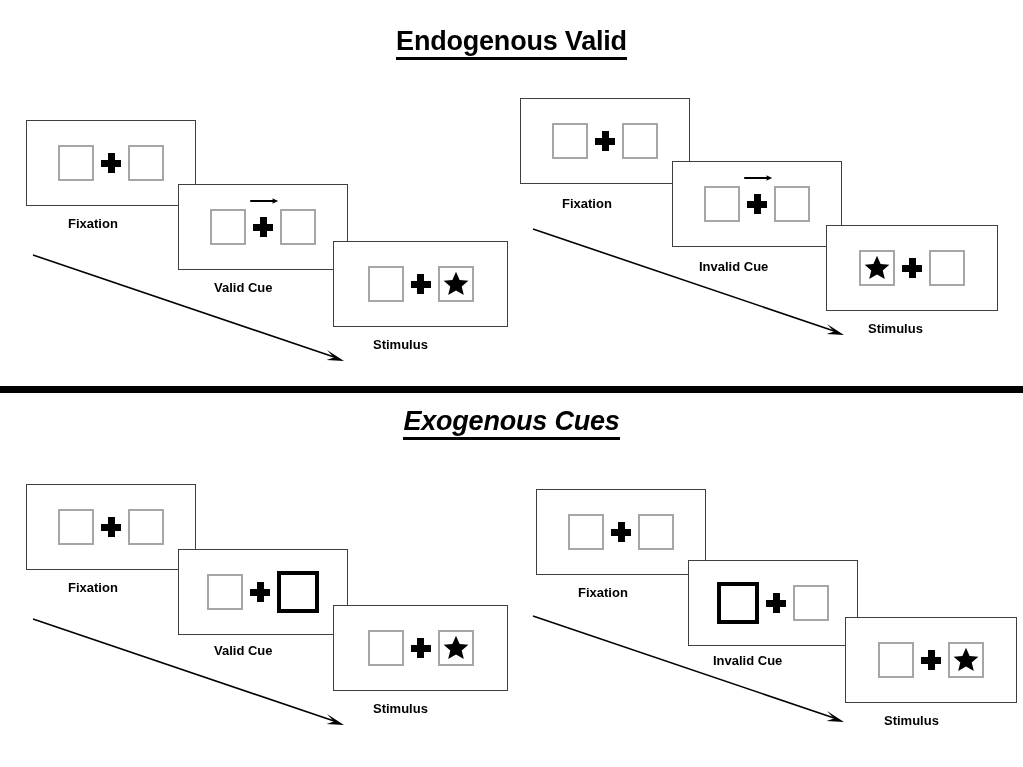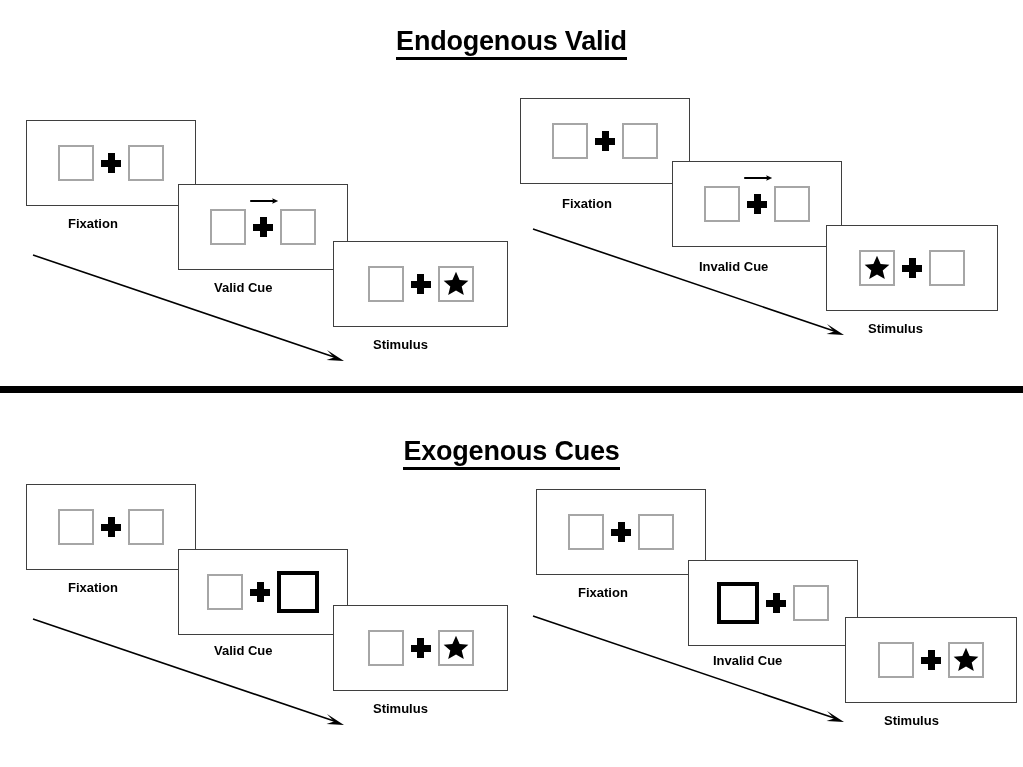--- a/index.html
+++ b/index.html
@@ -23,21 +23,21 @@
     text-align: center;
     font-size: 27px;
     font-weight: bold;
     letter-spacing: -0.2px;
   }
   .section-title span {
     border-bottom: 3px solid #000;
     padding-bottom: 1px;
   }
   #title-endogenous { top: 26px; left: 0; }
-  #title-exogenous  { top: 436px; left: 0; }
+  #title-exogenous  { top: 406px; left: 0; font-style: italic; }
 
   
   .divider {
     position: absolute;
     left: 0;
     top: 386px;
     width: 1023px;
     height: 7px;
     background: #000000;
   }

